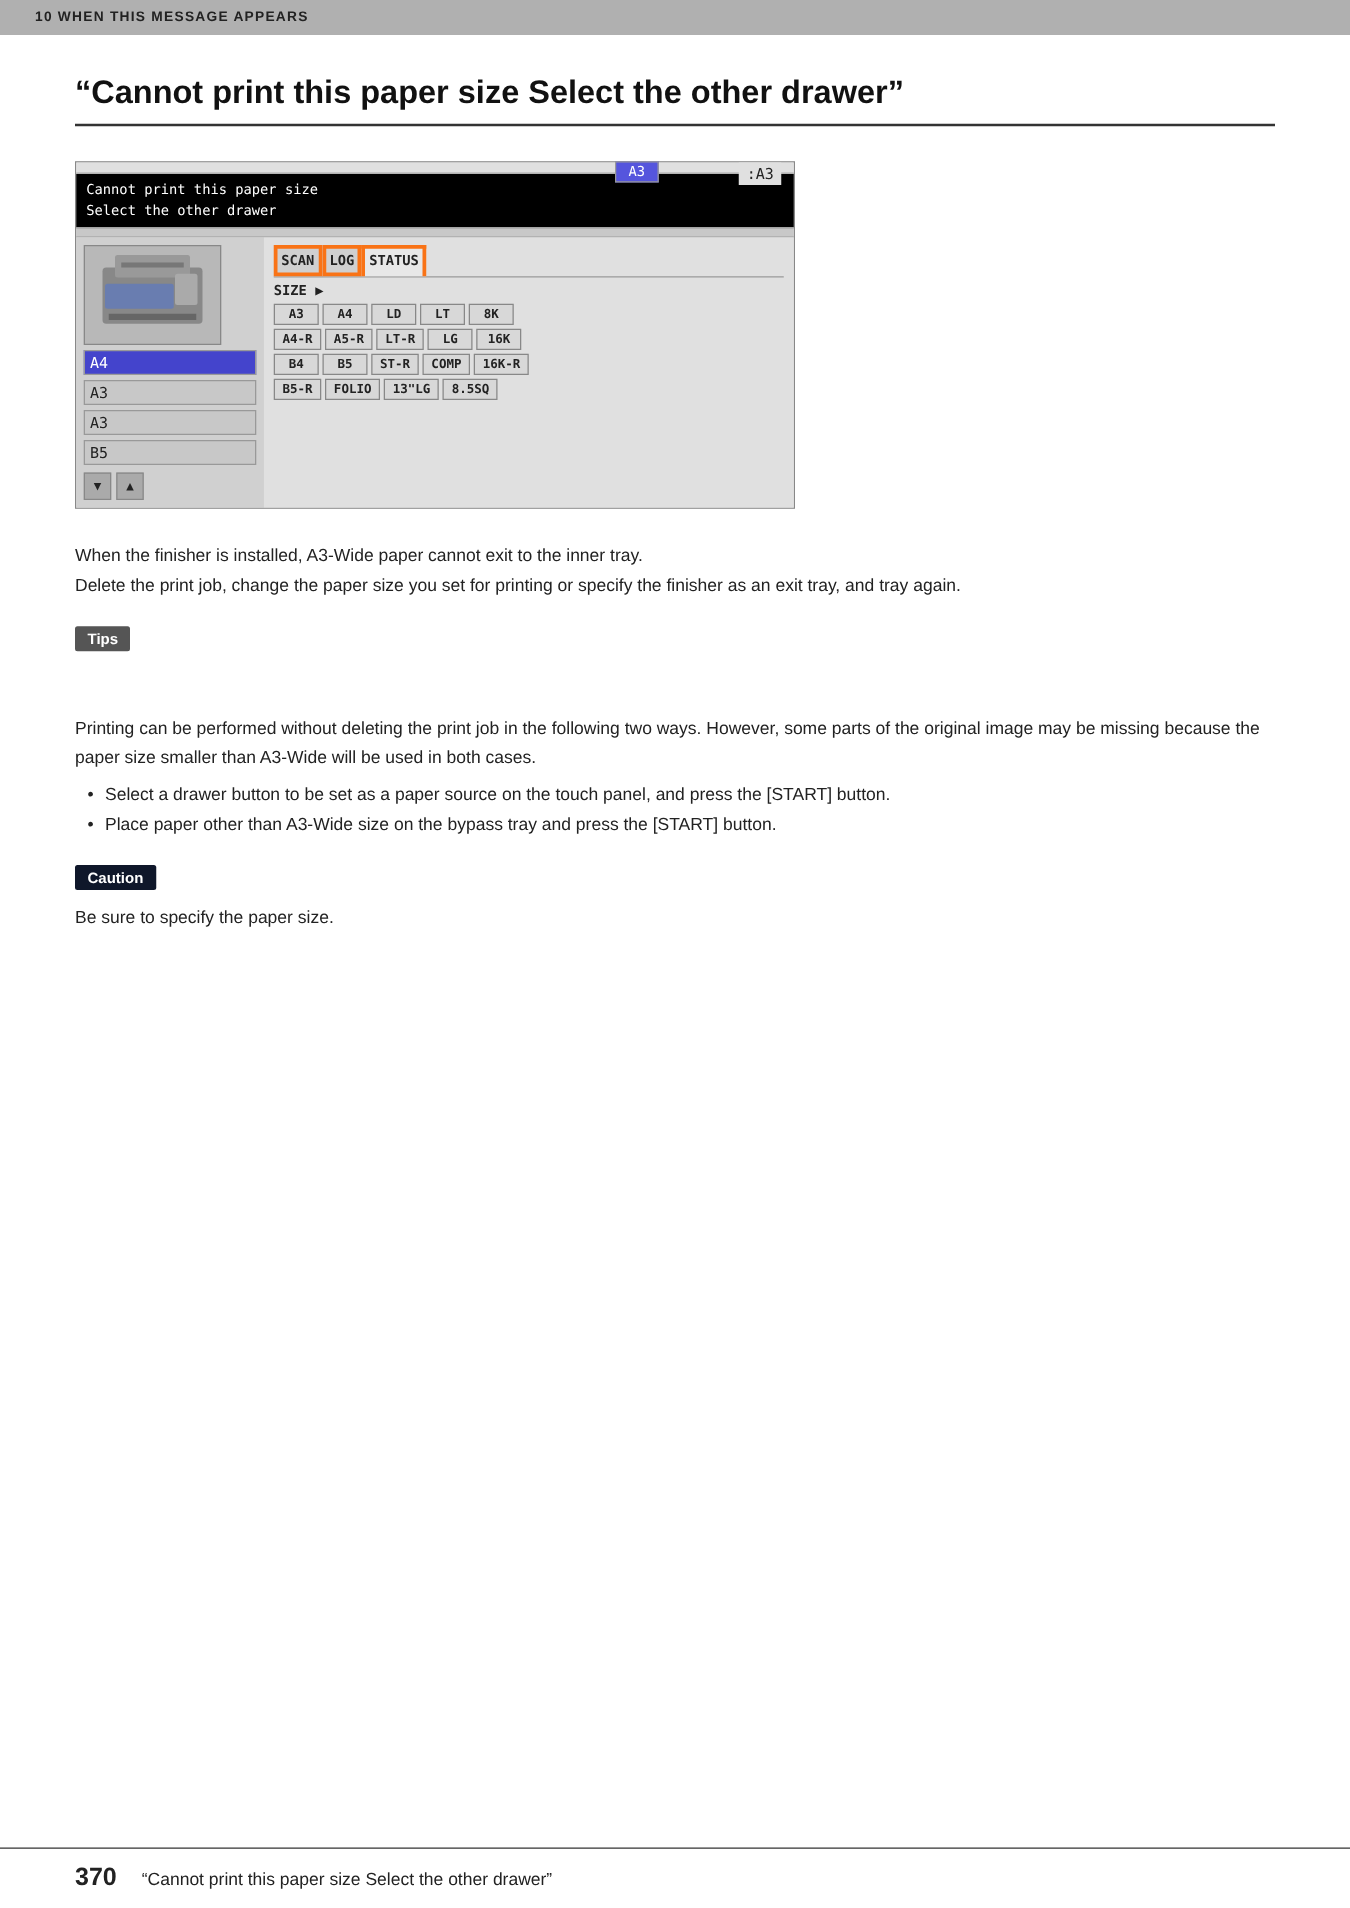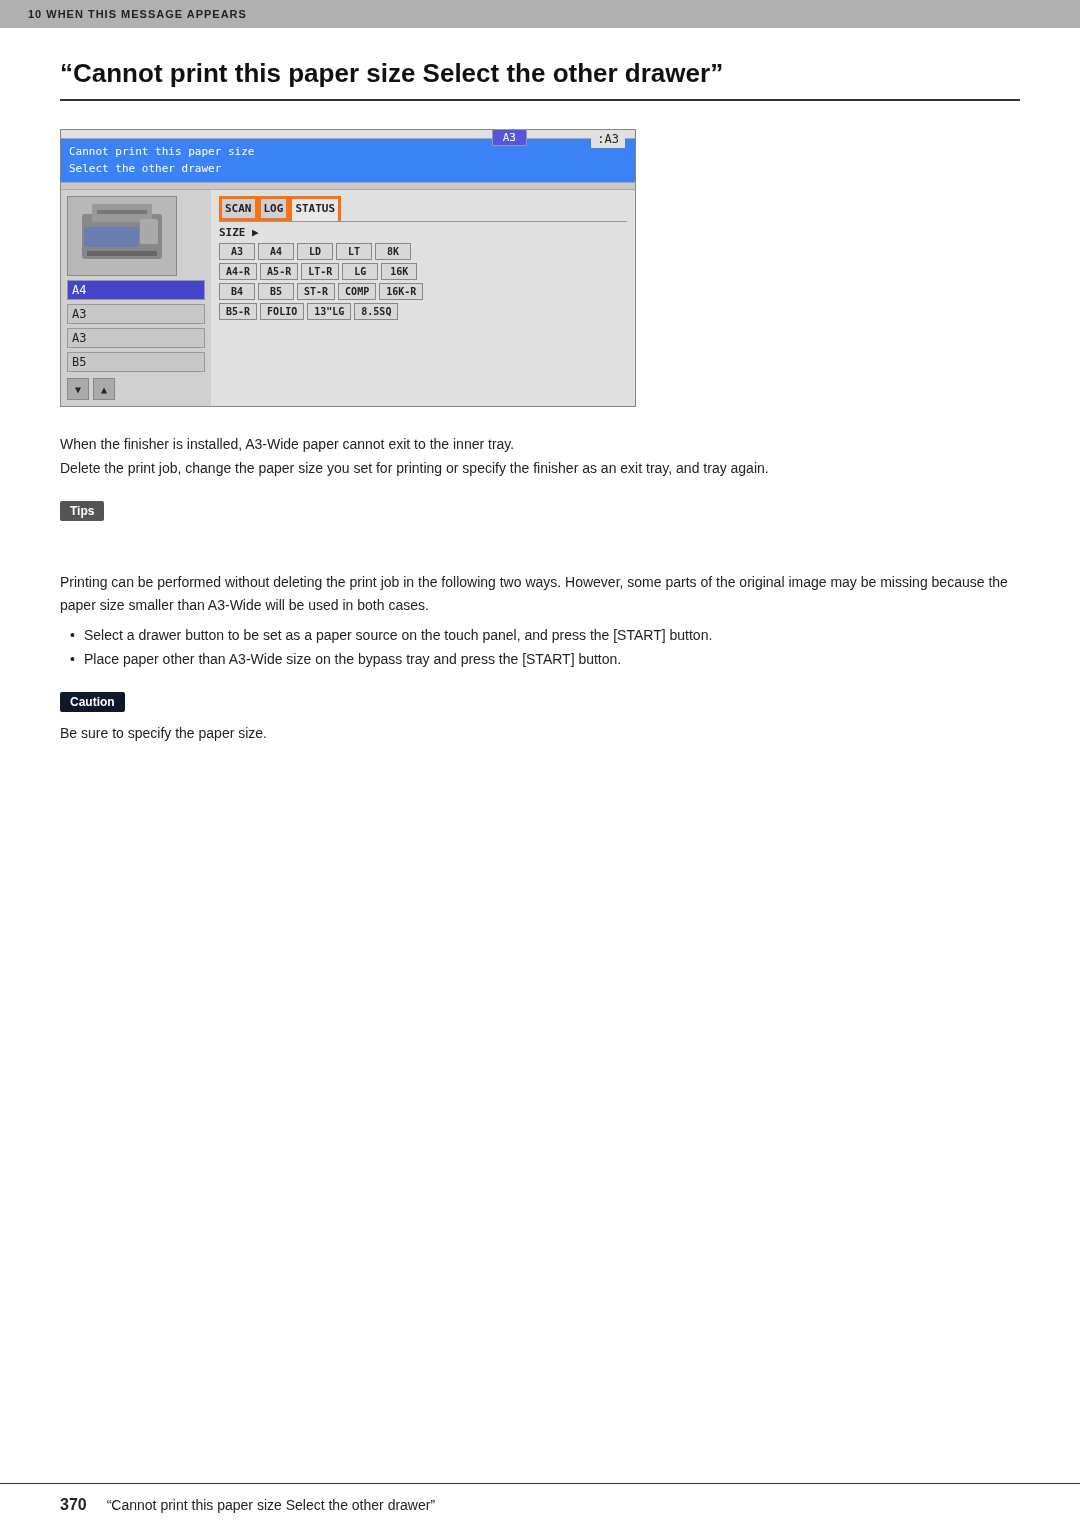--- a/index.html
+++ b/index.html
@@ -243,21 +243,21 @@
       border-top: 1.5px solid #333;
       padding: 12px 60px;
       display: flex;
       align-items: center;
       gap: 20px;
       font-size: 14px;
       color: #222;
     }
 
     .footer-page-num {
-      font-size: 16px;
+      font-size: 20px;
       font-weight: bold;
     }
 
     
     .ui-mockup-wrapper {
       position: relative;
       display: inline-block;
     }
 
     .a3-badge-top {
@@ -287,21 +287,21 @@
     .ui-header-row {
       background: #e0e0e0;
       display: flex;
       padding: 4px 6px;
       align-items: center;
       border-bottom: 1px solid #aaa;
       position: relative;
     }
 
     .ui-message-blue {
-      background: #3b82f6;
+      background: #000000;
       color: white;
       padding: 5px 8px;
       font-size: 11px;
       line-height: 1.5;
       font-family: monospace;
     }
 
     .ui-divider-row {
       background: #c8c8c8;
       height: 8px;

